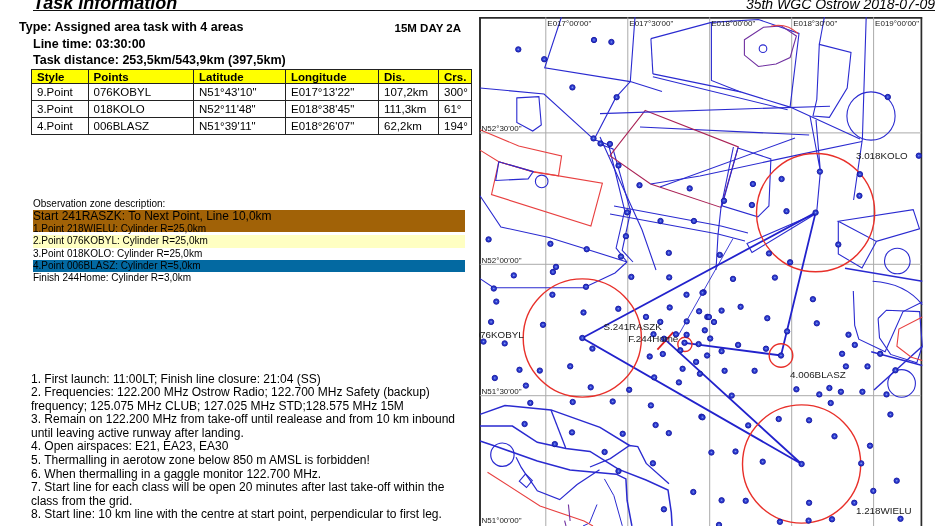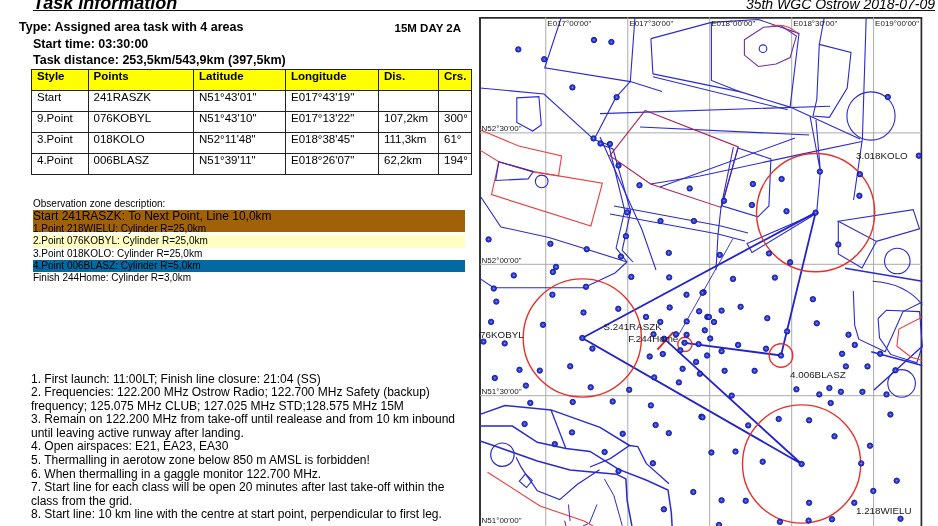--- a/index.html
+++ b/index.html
@@ -1,51 +1,43 @@
 <!DOCTYPE html>
 <html><head><meta charset="utf-8"><style>
 *{margin:0;padding:0;box-sizing:border-box}
 body{width:938px;height:526px;background:#ffffff;font-family:"Liberation Sans",sans-serif;color:#000;overflow:hidden;position:relative}
 table.tt{border-collapse:collapse;table-layout:fixed}
-table.tt td,table.tt th{border:1px solid #222;font-size:11.5px;padding:0 0 8px 5px;text-align:left;height:16.9px;overflow:hidden;white-space:nowrap;font-weight:normal}
+table.tt td,table.tt th{border:1px solid #222;font-size:11.5px;padding:0 0 0 5px;text-align:left;height:16.9px;overflow:hidden;white-space:nowrap;font-weight:normal}
 table.tt th{background:#ffff00;height:14.8px;font-weight:bold}
 </style></head>
 <body>
 <div style="position:absolute;left:33px;top:-7px;font-size:18px;font-weight:bold;font-style:italic">Task Information</div>
 <div style="position:absolute;right:3px;top:-4.5px;font-size:14px;font-style:italic">35th WGC Ostrów 2018-07-09</div>
 <div style="position:absolute;left:33px;top:10px;width:902px;border-top:1.6px solid #111"></div>
 <div style="position:absolute;left:19px;top:20px;font-size:12.5px;font-weight:bold">Type: Assigned area task with 4 areas</div>
 <div style="position:absolute;left:340px;top:21.5px;width:121px;font-size:11.5px;font-weight:bold;text-align:right">15M DAY 2A</div>
-<div style="position:absolute;left:33px;top:36.5px;font-size:12.5px;font-weight:bold">Start time: 03:30:00</div>
+<div style="position:absolute;left:33px;top:36.5px;font-size:12.5px;font-weight:bold">Line time: 03:30:00</div>
 <div style="position:absolute;left:33px;top:52.5px;font-size:12.5px;font-weight:bold">Task distance: 253,5km/543,9km (397,5km)</div>
 <table class="tt" style="position:absolute;left:31px;top:68.7px;width:440px">
 <colgroup>
       <col style="width:56.5px">
       <col style="width:105.5px">
       <col style="width:92px">
       <col style="width:93px">
       <col style="width:60px">
       <col style="width:33px">
     </colgroup>
 <tbody>
       <tr>
         <th>Style</th>
         <th>Points</th>
         <th>Latitude</th>
         <th>Longitude</th>
         <th>Dis.</th>
         <th>Crs.</th>
-      </tr>
-<tr>
-        <td>Start</td>
-        <td>241RASZK</td>
-        <td>N51°43'01"</td>
-        <td>E017°43'19"</td>
-        <td></td>
-        <td></td>
       </tr>
       <tr>
         <td>9.Point</td>
         <td>076KOBYL</td>
         <td>N51°43'10"</td>
         <td>E017°13'22"</td>
         <td>107,2km</td>
         <td>300°</td>
       </tr>
       <tr>

